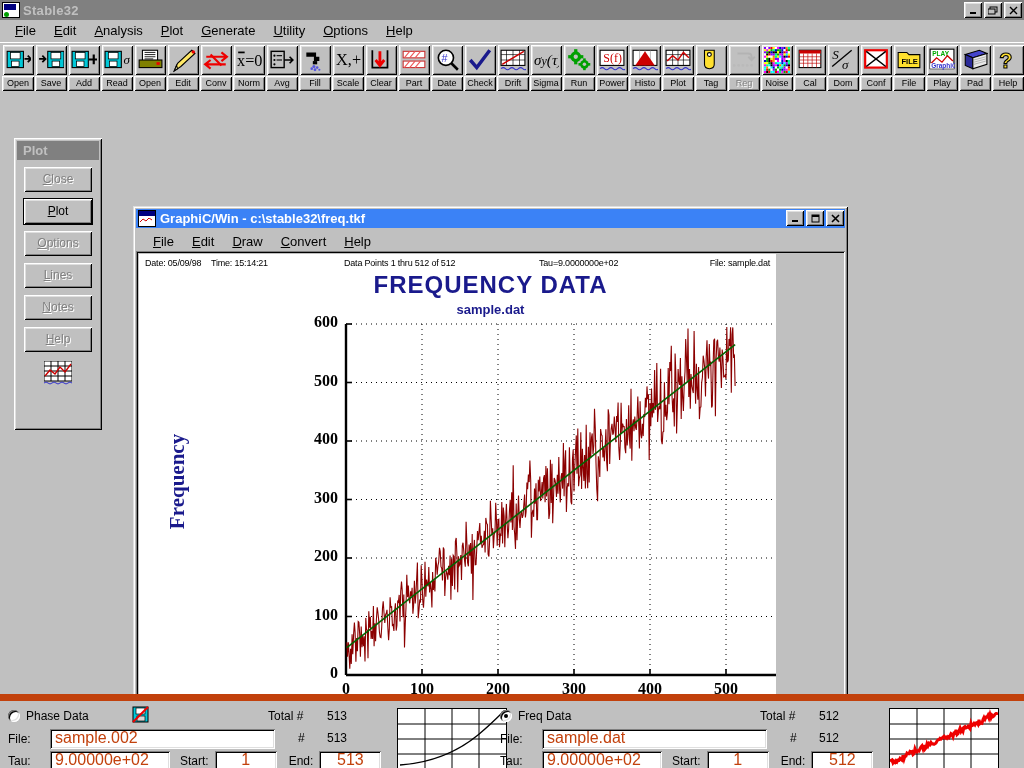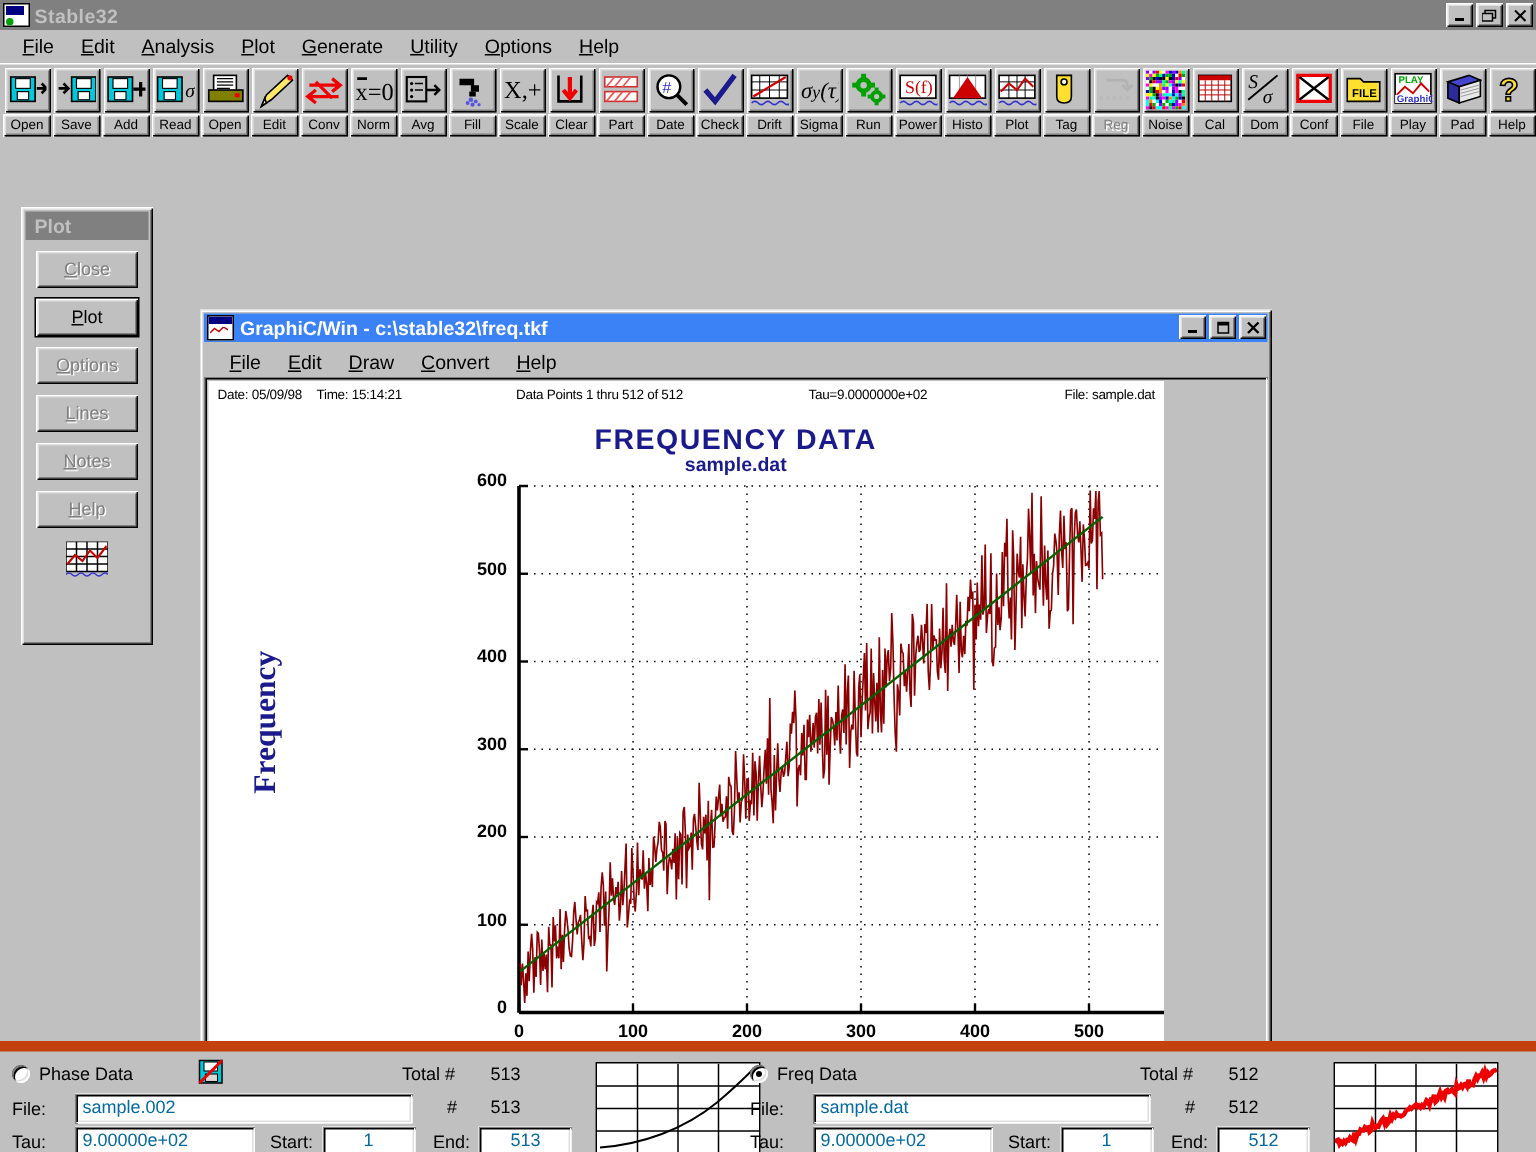--- a/index.html
+++ b/index.html
@@ -64,44 +64,44 @@
   #gtitle .tbtns{right:1px;top:1px;}
   #gmenu{position:absolute;left:3px;top:25px;width:709px;height:20px;display:flex;align-items:center;padding-left:8px;box-sizing:border-box;}
   #gmenu .mi{padding:1px 9px;font-size:13px;}
   #gmenu .mi u{text-decoration:underline;}
   #gcanvaswrap{position:absolute;left:3px;top:45px;width:709px;height:501px;background:#c0c0c0;
                box-shadow:inset 1px 1px 0 #808080, inset -1px -1px 0 #fff, inset 2px 2px 0 #000;}
   #gcanvas{position:absolute;left:3px;top:3px;width:637px;height:495px;background:#fff;overflow:hidden;}
 
   .hdrline{position:absolute;top:4px;font-size:9px;color:#000;font-family:"Liberation Sans",sans-serif;white-space:nowrap;letter-spacing:-.2px;}
   .chtitle{position:absolute;width:703px;text-align:center;color:#1a1a8c;font-weight:bold;}
-  .chtitle.t1{top:17px;font-size:19px;letter-spacing:1px;font-family:"Liberation Sans",sans-serif;margin-top:12px;}
+  .chtitle.t1{top:17px;font-size:24px;letter-spacing:1px;font-family:"Liberation Sans",sans-serif;}
   .chtitle.t2{top:48px;font-size:13px;}
   .axtitle{color:#1a1a8c;font-weight:bold;font-family:"Liberation Serif",serif;}
   #ylabel{position:absolute;left:-22px;top:215px;width:120px;text-align:center;font-size:21px;transform:rotate(-90deg);}
   #xlabel{position:absolute;width:703px;text-align:center;top:450px;font-size:21px;}
   #fitline{position:absolute;width:703px;text-align:center;top:476px;font-size:9px;color:#000;letter-spacing:-.1px;}
   #corner{position:absolute;right:4px;top:484px;font-size:6px;color:#1a1a8c;font-weight:bold;letter-spacing:-.1px;}
-  .tick{position:absolute;font-weight:bold;font-family:Liberation Sans, sans-serif;font-size:12px;color:#000;}
+  .tick{position:absolute;font-weight:bold;font-family:Liberation Serif, serif;font-size:16px;color:#000;}
 
   
   #statusbar{position:absolute;left:0;top:672px;width:1024px;height:22px;background:#c0c0c0;border-top:1px solid #fff;box-sizing:border-box;}
   #statusbar .sfield{position:absolute;left:1px;top:2px;width:1021px;height:18px;background:#c0c0c0;
                      box-shadow:inset 1px 1px 0 #808080, inset -1px -1px 0 #fff;font-size:12px;line-height:17px;padding-left:4px;box-sizing:border-box;}
   #bottom{position:absolute;left:0;top:694px;width:1024px;height:74px;background:#c0c0c0;border-top:7px solid #c2410c;}
   .dpanel{position:absolute;top:2px;height:70px;width:508px;}
   .dpanel.left{left:2px;} .dpanel.right{left:494px;}
   .radio{position:absolute;left:6px;top:6px;display:flex;align-items:center;}
   .radio .rdot{width:12px;height:12px;border-radius:50%;background:#fff;box-shadow:inset 1px 1px 0 #808080, inset -1px -1px 0 #fff, inset 2px 2px 0 #000, inset -2px -2px 0 #dfdfdf;position:relative;}
   .radio .rdot i{position:absolute;left:4px;top:4px;width:4px;height:4px;border-radius:50%;background:#000;display:none;}
   .radio.on .rdot i{display:block;}
   .radio .rlab{margin-left:6px;font-size:12px;}
   .frow{position:absolute;display:flex;align-items:center;font-size:12px;}
   .tfield{background:#fff;box-shadow:inset 1px 1px 0 #808080, inset -1px -1px 0 #fff, inset 2px 2px 0 #000, inset -2px -2px 0 #dfdfdf;
-          font-size:12px;line-height:18px;padding-left:5px;box-sizing:border-box;height:20px;color:#0369a1;}
+          font-size:16px;line-height:18px;padding-left:5px;box-sizing:border-box;height:20px;color:#c2410c;}
   .tfield.ctr{text-align:center;padding-left:0;}
   .lab{font-size:12px;color:#000;}
   .thumb{position:absolute;right:3px;top:5px;width:108px;height:60px;background:#fff;border:1px solid #000;overflow:hidden;}
 </style>
 </head>
 <body>
 
 <div id="app">
 
   <div id="titlebar">

